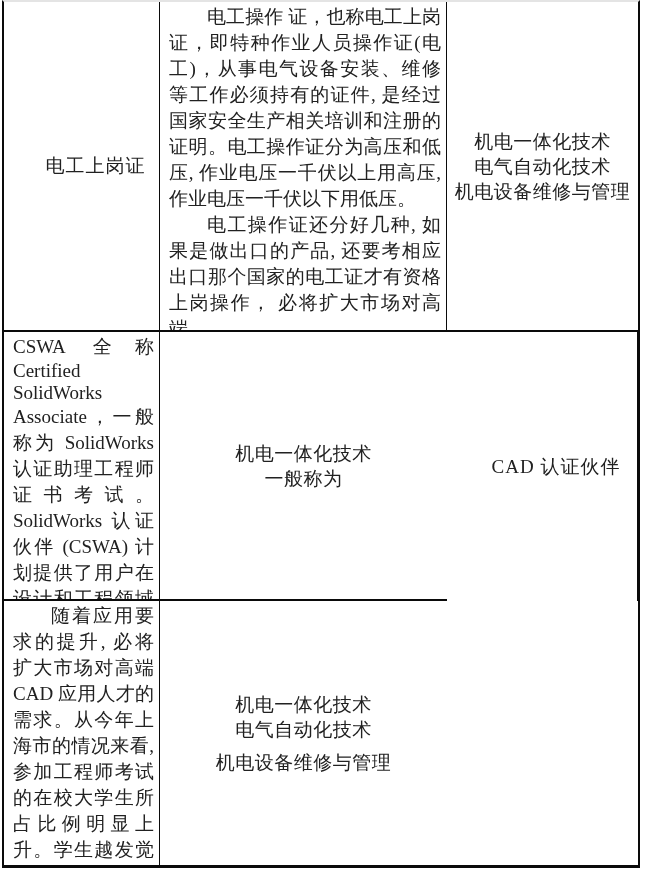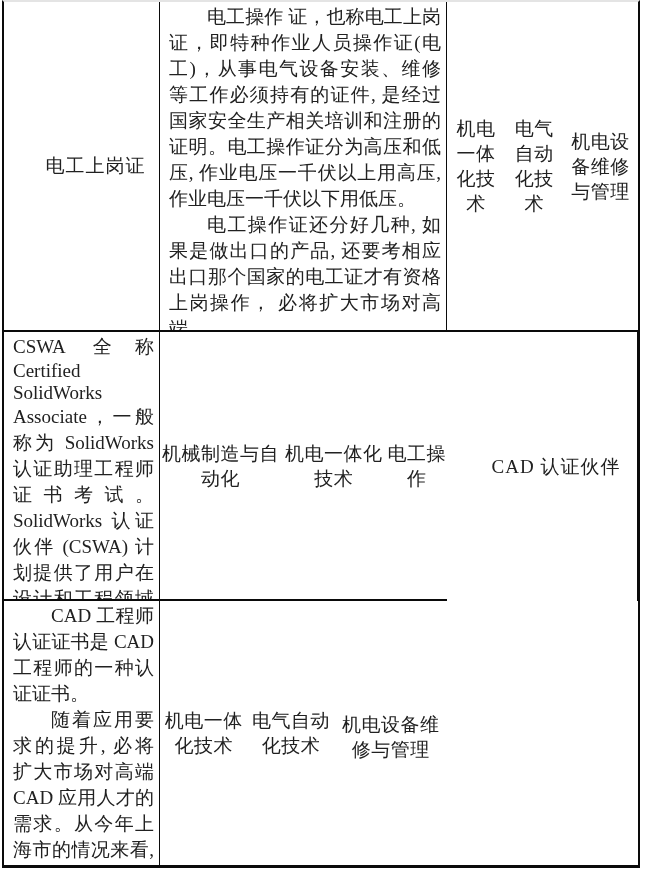--- a/index.html
+++ b/index.html
@@ -48,21 +48,21 @@
   .c-desc {
     font-size: 19px;
     text-align: justify;
     padding: 2px 5px 0 9px;
   }
   .para { margin: 0; }
   .indent { text-indent: 2em; }
 
   .c-majors {
     display: flex;
-    flex-direction: row;
+    flex-direction: column;
     align-items: center;
     justify-content: center;
     font-size: 19px;
     line-height: 25px;
     text-align: center;
     letter-spacing: 0.5px;
   }
   .major-gap { margin-top: 8px; }
 </style>
 </head>
@@ -80,30 +80,28 @@
   <div class="cell c-majors r1 last-col">
     <span>机电一体化技术</span>
     <span>电气自动化技术</span>
     <span>机电设备维修与管理</span>
   </div>
 
   <div class="cell c-desc r2">
     <p class="para">CSWA 全称 Certified SolidWorks Associate，一般称为 SolidWorks 认证助理工程师证书考试。SolidWorks 认证伙伴 (CSWA) 计划提供了用户在设计和工程领域中工作所需的技能。CSWA 认证证明了用户在 SolidWorks、3D 实体建模技术、设计概念上以及参与专业开发的能力。用户通过 CSWA 考试即可获得 CSWA 认证。</p>
   </div>
   <div class="cell c-majors r2 last-col">
-    <span>机械制造与自动化</span>
     <span>机电一体化技术</span>
-    <span>电工操作</span>
+    <span>一般称为</span>
   </div>
 
   <div class="cell c-name r3 last-row">
     <span>CAD 认证伙伴</span>
   </div>
   <div class="cell c-desc r3 last-row">
-    <p class="para indent">CAD 工程师认证证书是 CAD 工程师的一种认证证书。</p>
     <p class="para indent">随着应用要求的提升, 必将扩大市场对高端 CAD 应用人才的需求。从今年上海市的情况来看, 参加工程师考试的在校大学生所占比例明显上升。学生越发觉得 AutoCAD 是一个非常优秀的网络设计工具(而不是简单地抄抄图纸)，其高端三维应用已成为大学生的追求目标。</p>
   </div>
   <div class="cell c-majors r3 last-col last-row">
     <span>机电一体化技术</span>
     <span>电气自动化技术</span>
     <span class="major-gap">机电设备维修与管理</span>
   </div>
 
 </div>
 

